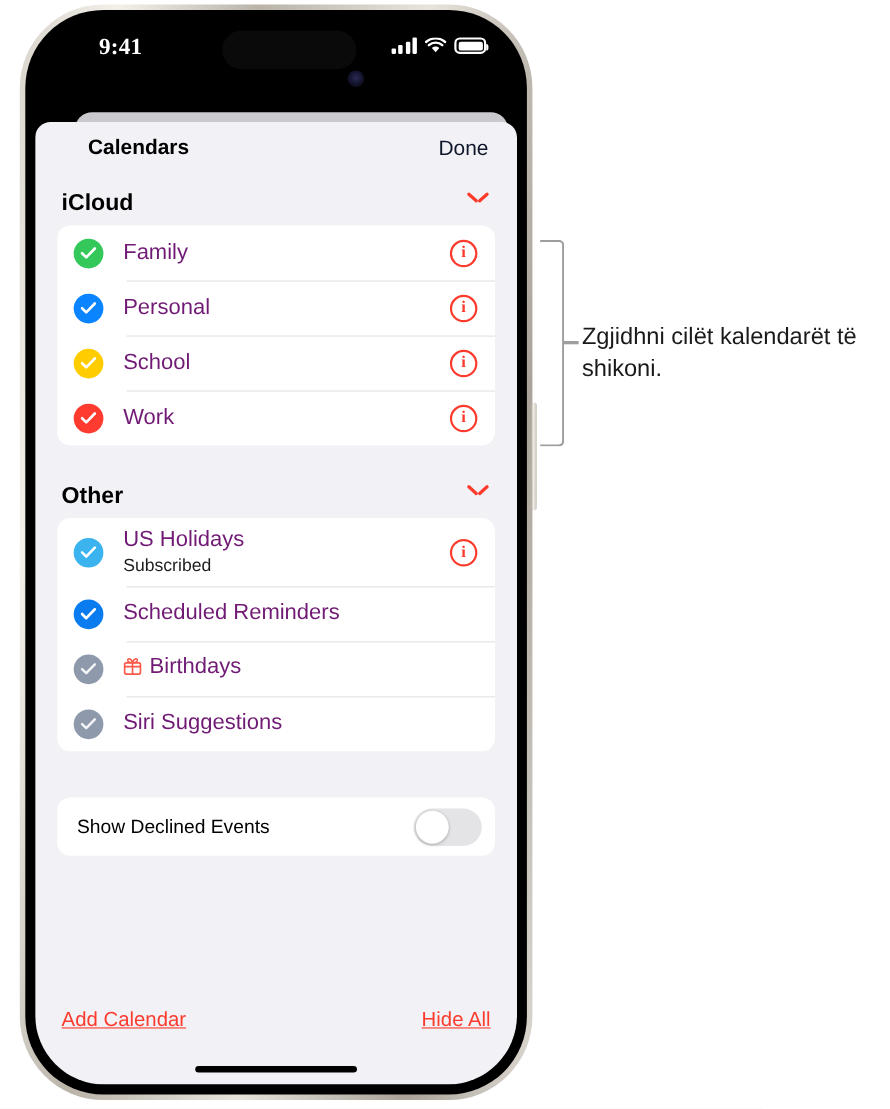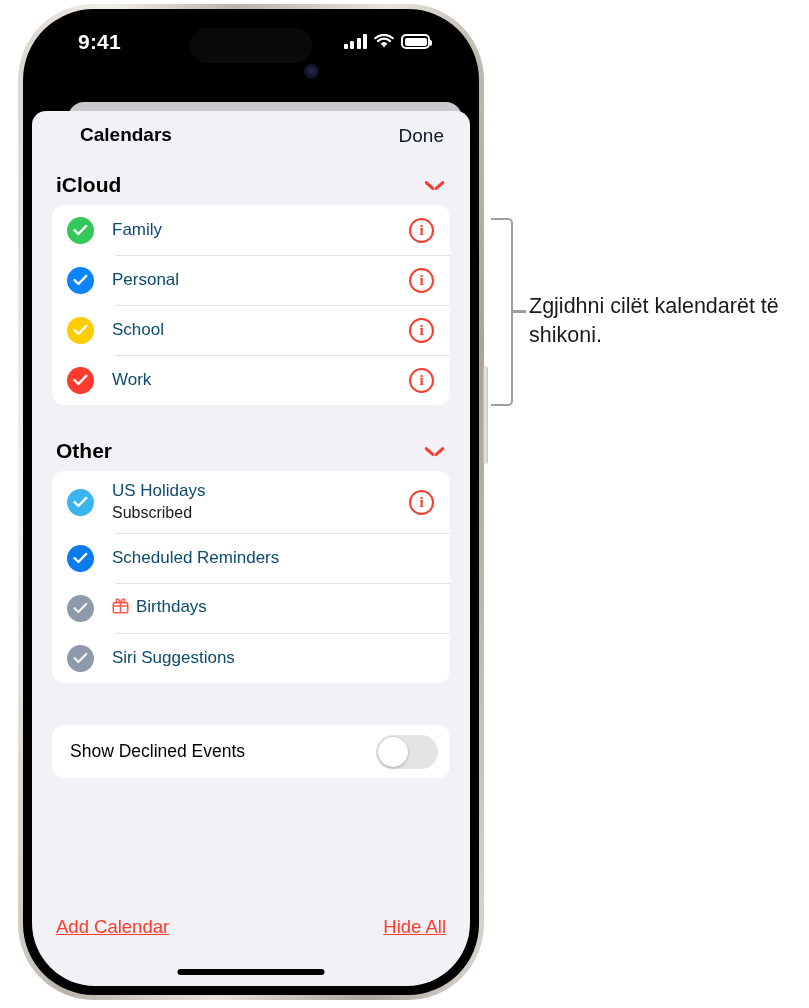--- a/index.html
+++ b/index.html
@@ -36,22 +36,22 @@
   }
   .btn-vol {
     position: absolute; left: 15px; top: 300px;
     width: 4px; height: 60px; border-radius: 3px;
     background: linear-gradient(90deg,#c8c2b7,#efece6 60%,#b6b0a6);
     opacity: .0;
   }
 
   
   .statusbar {
-    position: absolute; left: 0; top: 0; width: 100%; height: 56px;
-    color: #fff; z-index: 6;
+    position: absolute; left: 12px; top: 0; width: 100%; height: 56px;
+    color: #fff; z-index: 6; font-family: Liberation Serif, serif;
   }
   .sb-time {
     position: absolute; left: 46px; top: 12px;
     font-size: 21px; font-weight: 700; letter-spacing: .2px;
   }
   .island {
     position: absolute; left: 50%; transform: translateX(-50%); top: 10px;
     width: 122px; height: 35px; border-radius: 20px; background: #0a0a0a;
   }
   .island-cam {
@@ -92,21 +92,21 @@
   .nav-title {
     position: absolute; left: 0; right: 0; top: 13px; text-align: left;
     font-size: 19px; font-weight: 700; color: #000; padding-left: 48px;
   }
   .nav-done {
     position: absolute; right: 26px; top: 14px;
     font-size: 19px; color: #0f172a; cursor: pointer;
   }
 
   .section-head {
-    display: flex; align-items: center; justify-content: space-between;
+    display: flex; justify-content: space-between;
     padding: 12px 26px 8px 24px;
   }
   .section-head .title { font-size: 21px; font-weight: 700; color: #000; }
   .chev { width: 19px; height: 12px; position: relative; }
   .chev::before, .chev::after {
     content:''; position:absolute; top: 1px; width: 12px; height: 3.4px;
     background:#fc3b2d; border-radius: 2px;
   }
   .chev::before { left: 0; transform: rotate(42deg); transform-origin: left center; }
   .chev::after  { right: 0; transform: rotate(-42deg); transform-origin: right center; }
@@ -122,21 +122,21 @@
     content:''; position:absolute; left: 63px; right: 0; top: 0; height: 1px;
     background: #e2e2e5;
   }
   .dot {
     width: 27px; height: 27px; border-radius: 50%; flex: none;
     display: flex; align-items: center; justify-content: center;
     margin-right: 18px;
   }
   .dot svg { display: block; }
   .row-text { flex: 1; min-width: 0; }
-  .row-label { font-size: 17px; color: #0c4a6e; line-height: 1.28; }
+  .row-label { font-size: 20px; color: #701a75; line-height: 1.28; }
   .row-sub { font-size: 16px; color: #1c1c1e; line-height: 1.3; margin-top: 1px; }
   .gift { display:inline-block; vertical-align:-2px; margin-right: 7px; }
 
   .info-btn {
     width: 25px; height: 25px; border-radius: 50%;
     border: 2px solid #fc3b2d; color: #fc3b2d;
     font-size: 15px; font-weight: 700; font-family: "Liberation Serif", serif;
     display: flex; align-items: center; justify-content: center;
     flex: none; cursor: pointer; line-height: 1;
   }

